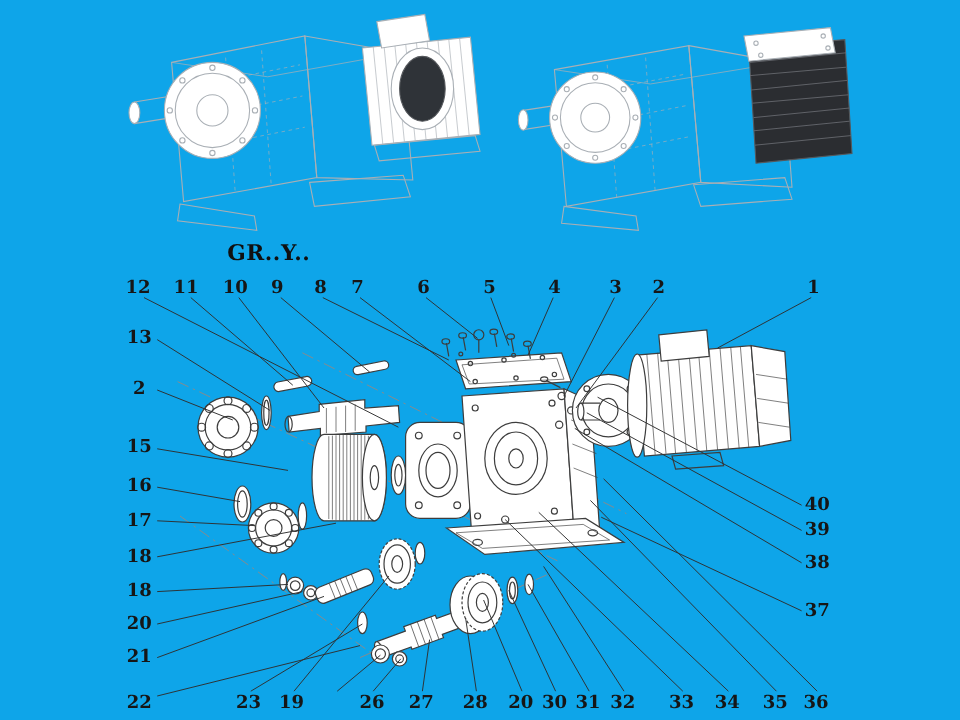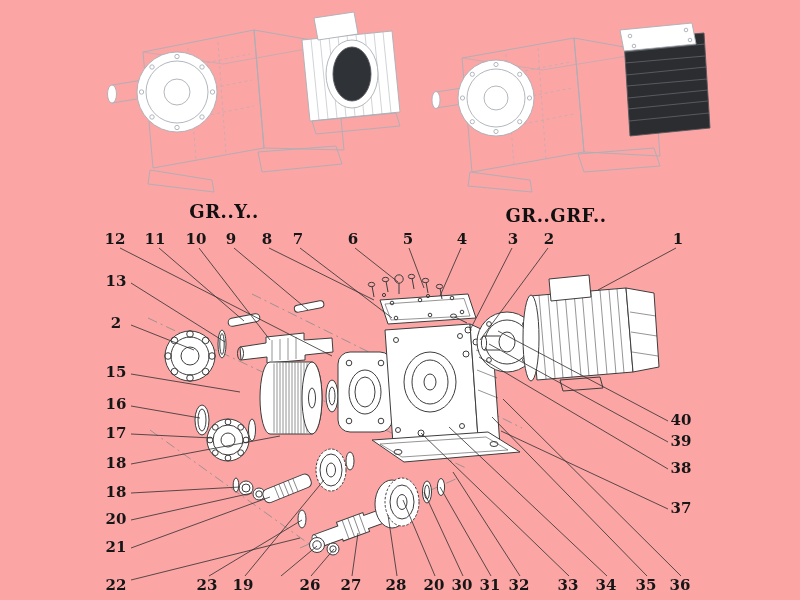--- a/index.html
+++ b/index.html
@@ -1,16 +1,16 @@
 <!DOCTYPE html>
 <html><head>
 <meta charset="utf-8">
 <style>
   html,body{margin:0;padding:0;background:#fff;}
-  .canvas{position:relative;width:800px;height:600px;background:#fca5a5;overflow:hidden;
+  .canvas{position:relative;width:800px;height:600px;background:#0ea5e9;overflow:hidden;
           font-family:"DejaVu Serif",serif;}
   .artwork{position:absolute;left:0;top:0;}
   .callout{position:absolute;transform:translate(-50%,-50%);
            font:700 15px "DejaVu Serif",serif;color:#161616;white-space:nowrap;text-align:right;}
   .variant-label{position:absolute;transform:translate(-50%,-50%);
            font:700 18px "DejaVu Serif",serif;letter-spacing:.5px;color:#101010;white-space:nowrap;}
 </style>
 </head>
 <body>
 
@@ -348,21 +348,20 @@
       <line x1="681" y1="576" x2="503" y2="399"></line>
 
       <line x1="668" y1="421" x2="498" y2="331"></line>
       <line x1="668" y1="442" x2="489" y2="344"></line>
       <line x1="668" y1="469" x2="479" y2="357"></line>
       <line x1="668" y1="509" x2="501" y2="431"></line>
     </g>
   </svg>
 
   <div class="variant-label" style="left:224px;top:211px">GR..Y..</div>
-  <div class="variant-label" style="left:556px;top:215px">GR..GRF..</div>
 
   <span class="callout" style="left:115px;top:239px">12</span>
   <span class="callout" style="left:155px;top:239px">11</span>
   <span class="callout" style="left:196px;top:239px">10</span>
   <span class="callout" style="left:231px;top:239px">9</span>
   <span class="callout" style="left:267px;top:239px">8</span>
   <span class="callout" style="left:298px;top:239px">7</span>
   <span class="callout" style="left:353px;top:239px">6</span>
   <span class="callout" style="left:408px;top:239px">5</span>
   <span class="callout" style="left:462px;top:239px">4</span>

